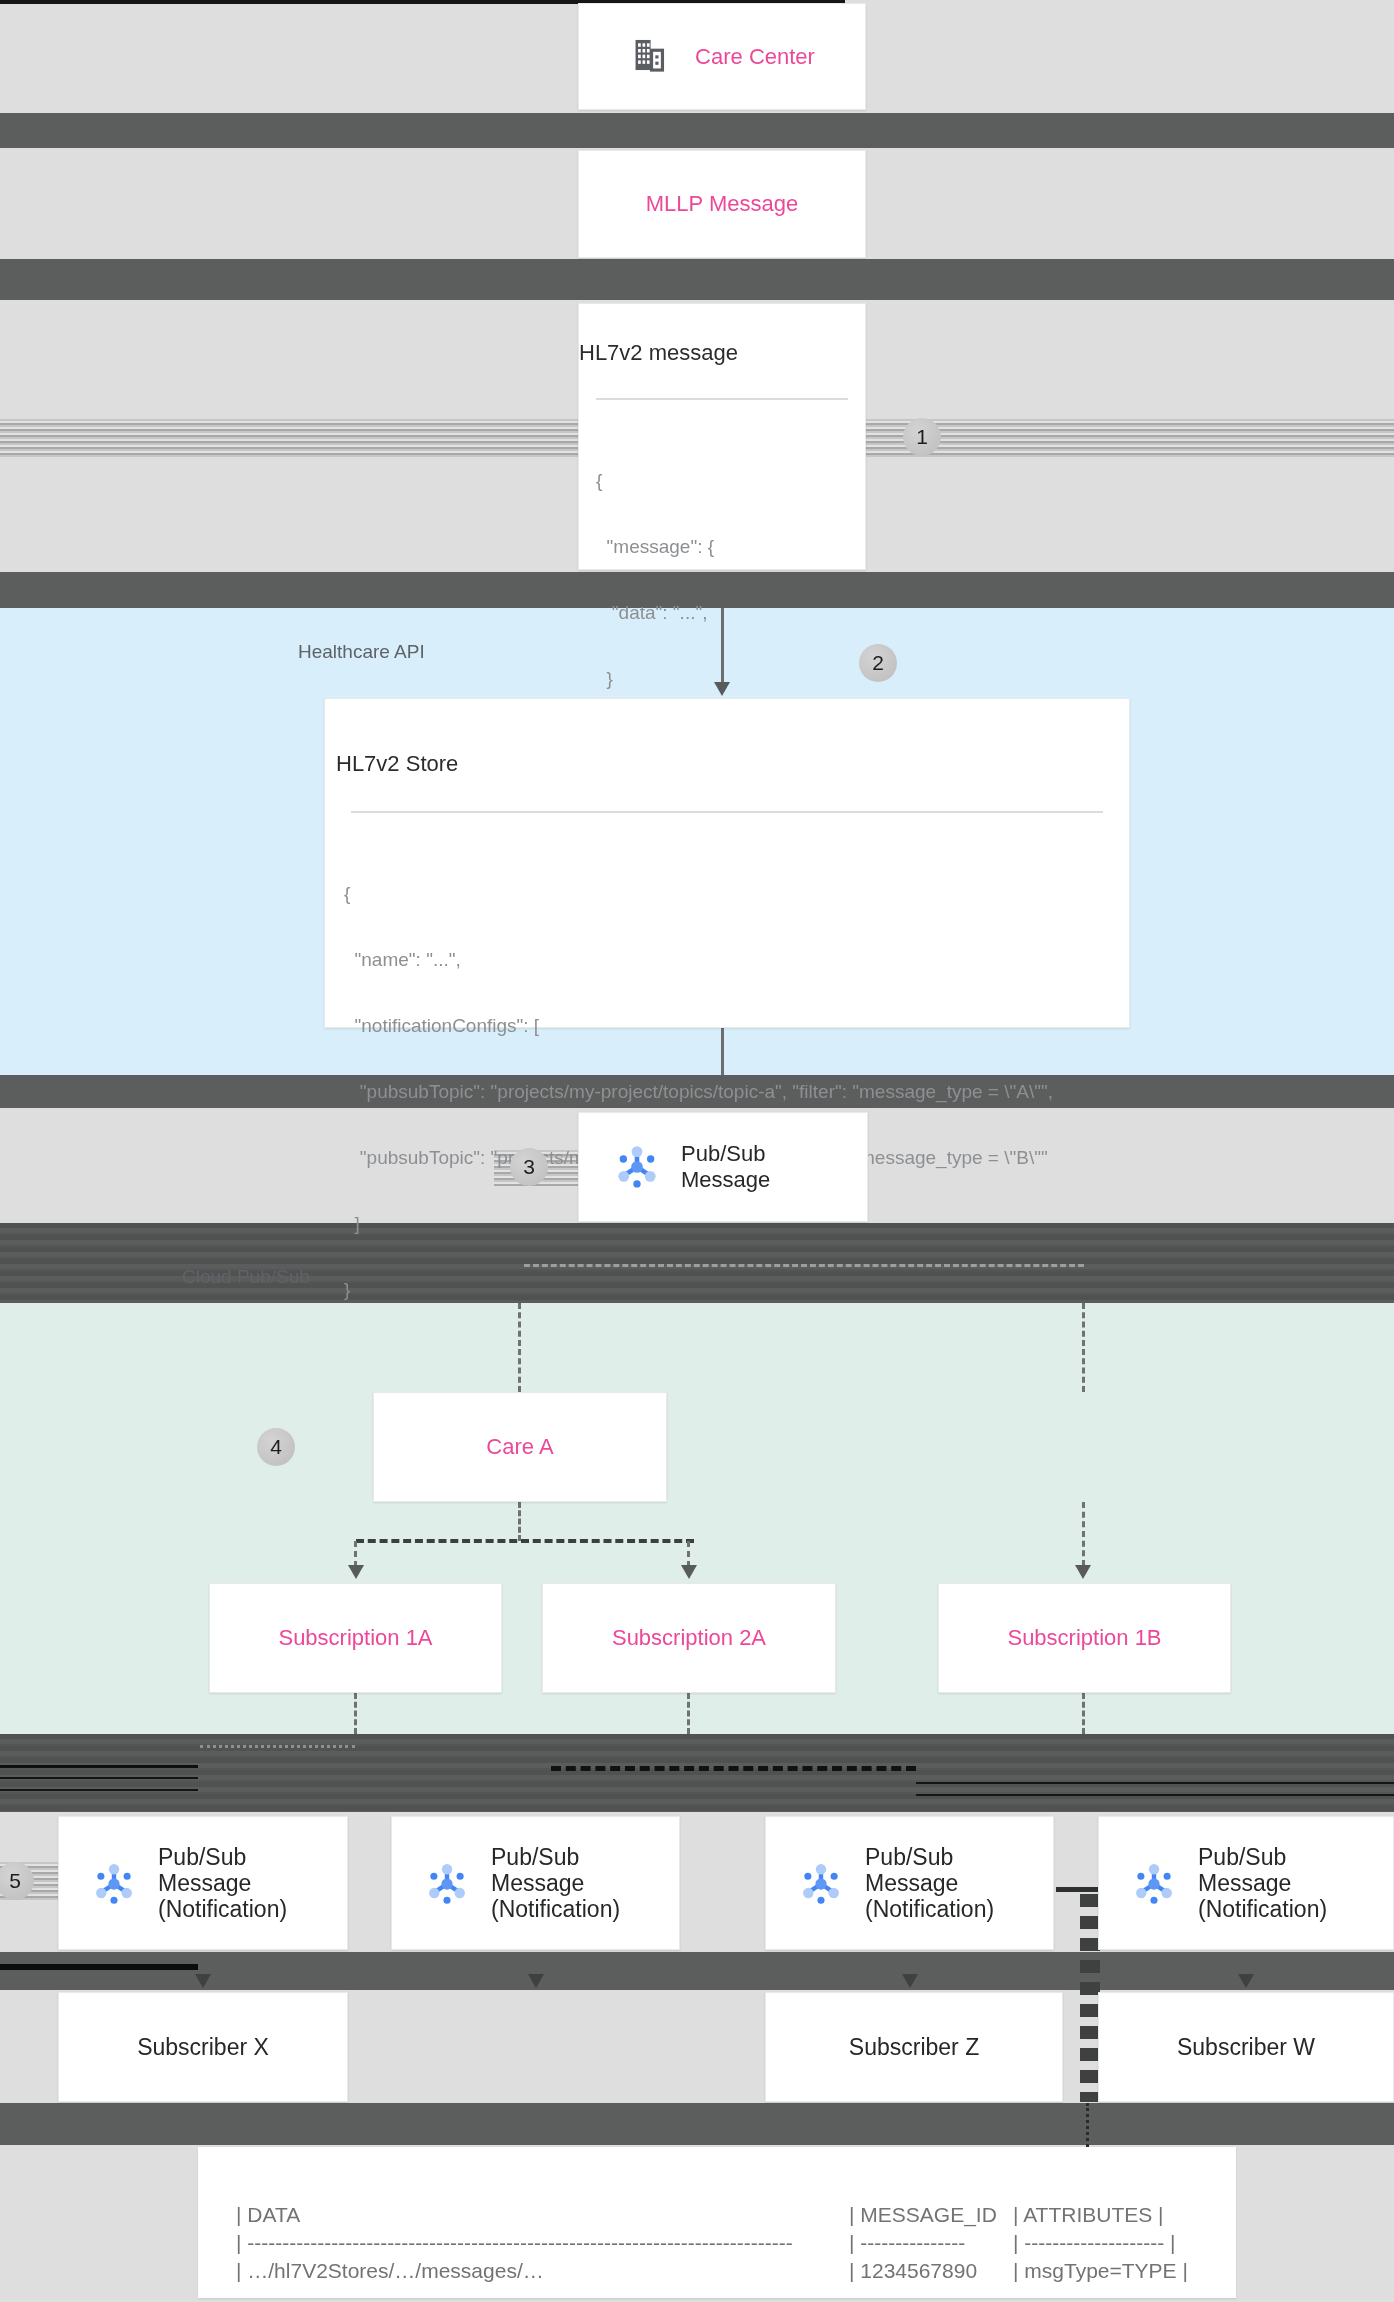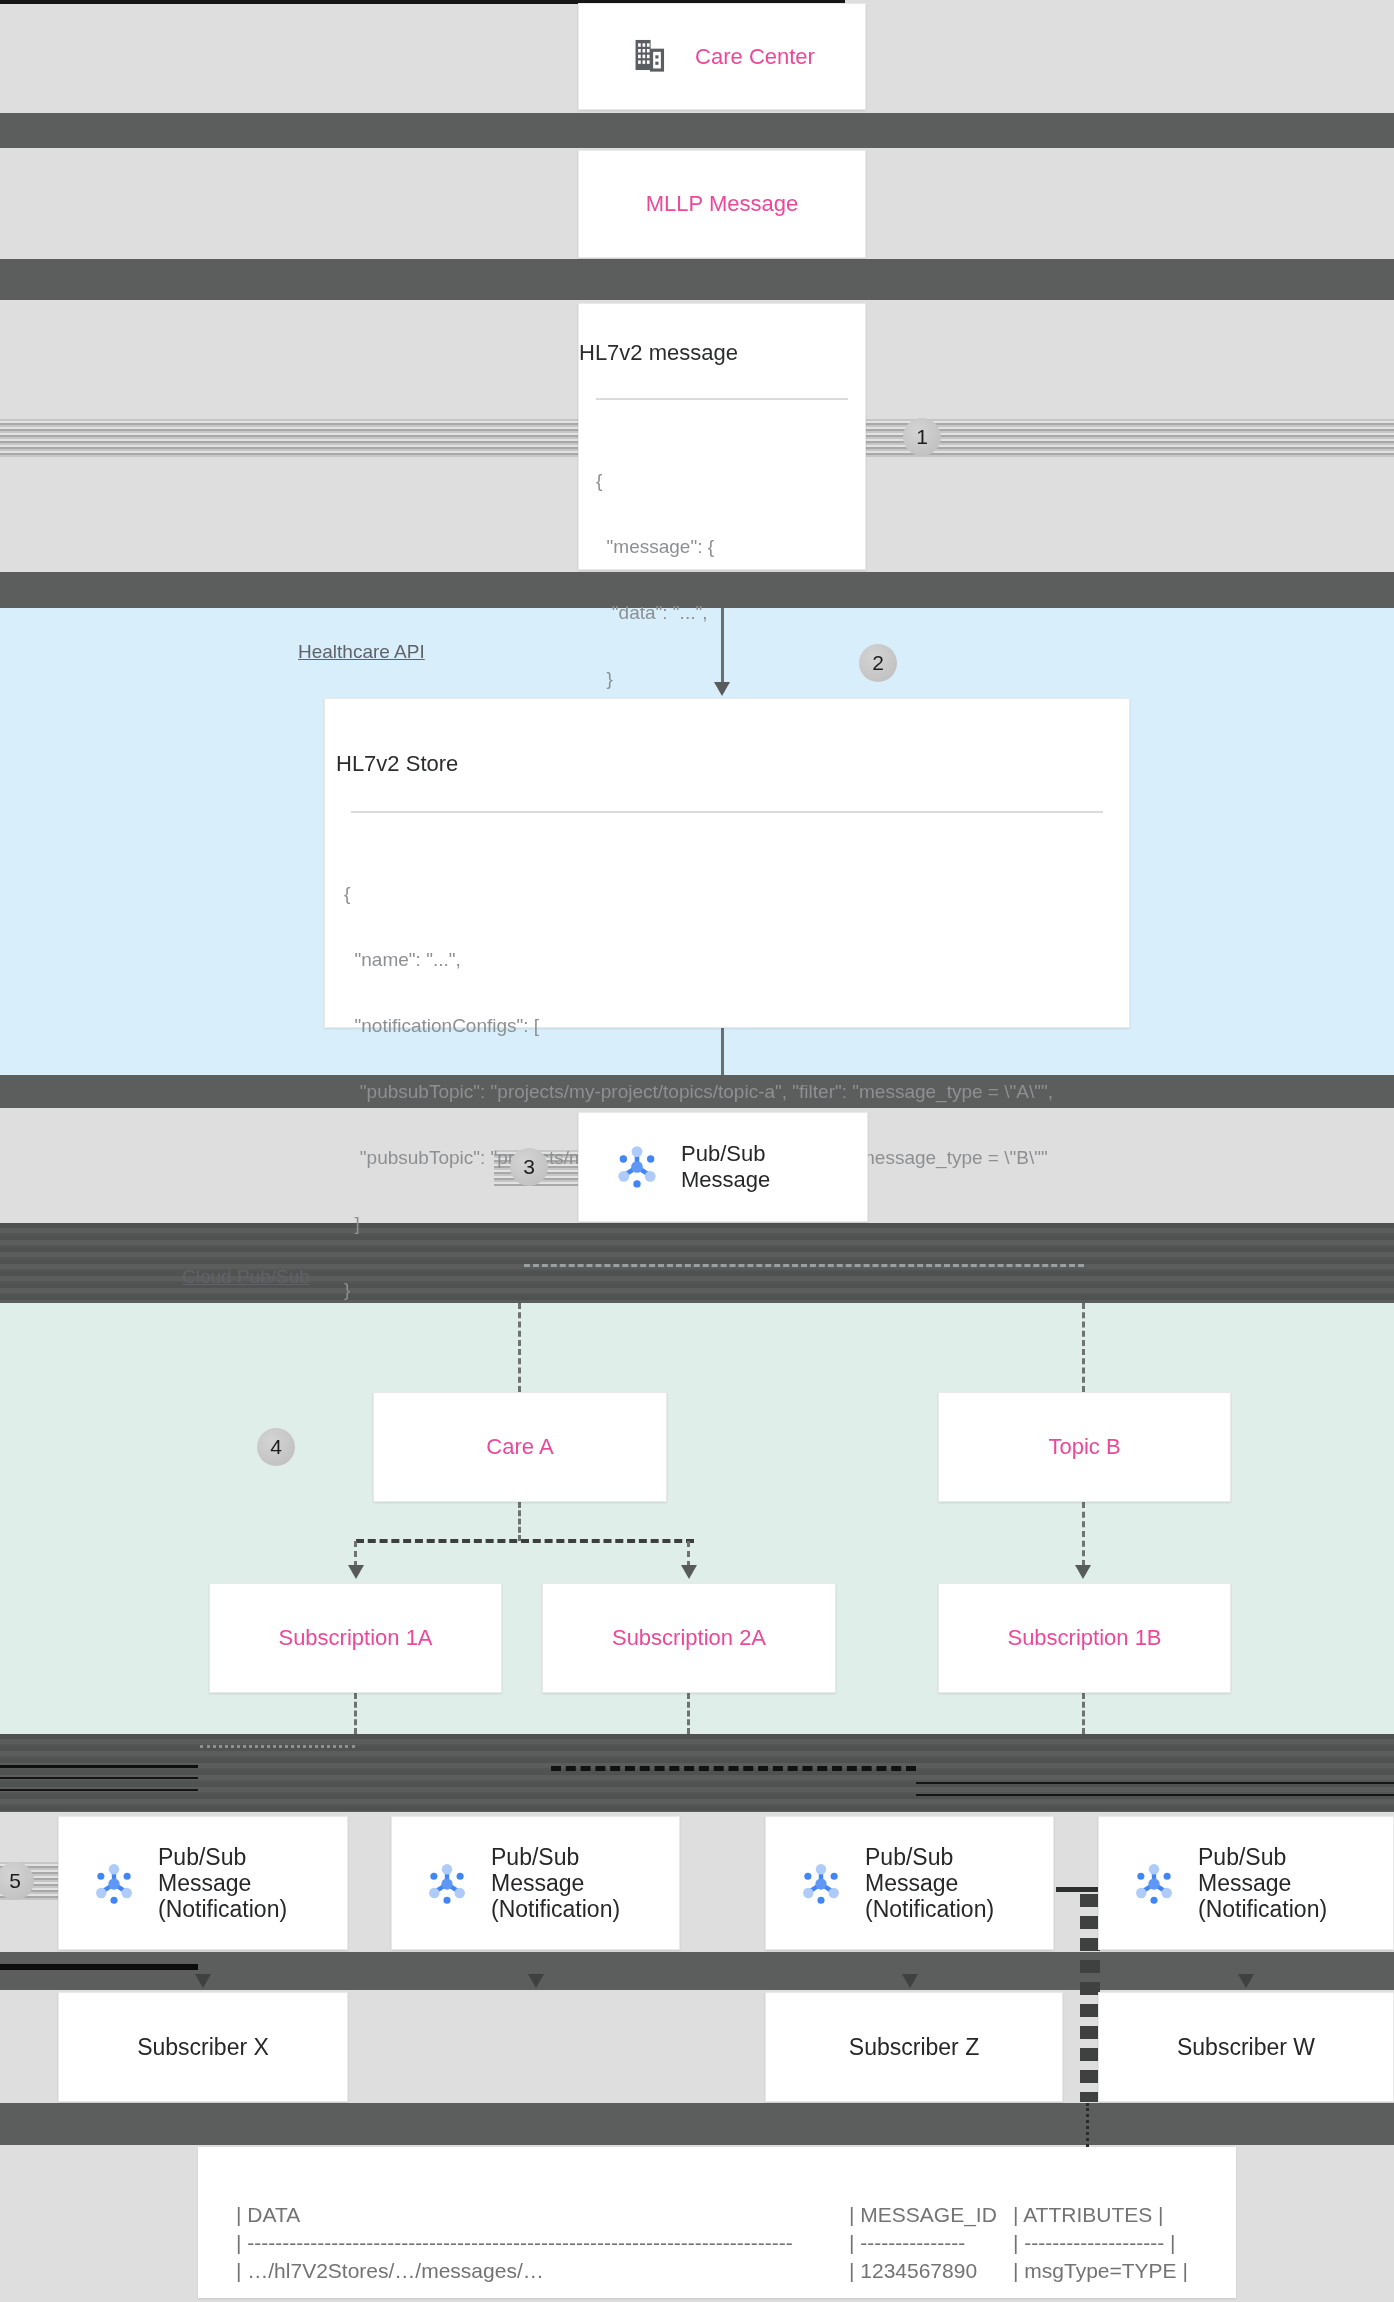--- a/index.html
+++ b/index.html
@@ -20,21 +20,21 @@
     background:repeating-linear-gradient(180deg,#c6c6c6 0 2px,#e2e2e2 2px 4px,#a8a8a8 4px 6px);
   }
   .box{
     position:absolute;background:#ffffff;z-index:5;
     border:1px solid #e9e9e9;box-shadow:0 1px 2px rgba(0,0,0,.10);
     box-sizing:border-box;
   }
   .box-center{display:flex;align-items:center;justify-content:center;}
   .label{font-size:22px;color:#ec4899;}
   .label-lg{font-size:23px;color:#252729;}
-  .section-label{position:absolute;z-index:4;font-size:19px;color:#5f6368;text-decoration:underline;}
+  .section-label{position:absolute;z-index:4;font-size:19px;color:#5f6368;}
   .circle{
     position:absolute;z-index:7;width:38px;height:38px;border-radius:50%;
     background:radial-gradient(circle at 38% 34%,#d4d4d4,#bcbcbc);
     display:flex;align-items:center;justify-content:center;
     font-size:21px;color:#1d1d1d;
   }
   .title{position:absolute;left:0;right:0;text-align:left;font-size:22px;color:#2a2c2e;}
   .divider{position:absolute;height:2px;background:#dcdcdc;}
   .code{position:absolute;font-size:19px;line-height:22px;color:#8d9093;white-space:pre;}
   .dashv{position:absolute;width:0;border-left:3px dashed #6e7272;z-index:3;}
@@ -197,23 +197,20 @@
   </div>
 
   <div class="section-label" style="left:182px;top:1266px;">Cloud Pub/Sub</div>
 
   <div class="dashv" style="left:518px;top:1303px;height:89px;"></div>
   <div class="dashv" style="left:1082px;top:1303px;height:89px;"></div>
 
   <div class="box box-center" style="left:373px;top:1392px;width:294px;height:110px;">
     <span class="label">Care A</span>
   </div>
-  <div class="box box-center" style="left:938px;top:1392px;width:293px;height:110px;">
-    <span class="label">Topic B</span>
-  </div>
 
   <div class="dashv" style="left:518px;top:1502px;height:39px;"></div>
   <div class="dashh dashv-dark" style="left:356px;top:1539px;width:334px;border-top:4px dashed #3d3f3f;"></div>
   <div class="dashv" style="left:354px;top:1541px;height:26px;"></div>
   <div class="arrow-head" style="left:348px;top:1565px;"></div>
   <div class="dashv" style="left:687px;top:1541px;height:26px;"></div>
   <div class="arrow-head" style="left:681px;top:1565px;"></div>
   <div class="dashv" style="left:1082px;top:1502px;height:64px;"></div>
   <div class="arrow-head" style="left:1075px;top:1565px;"></div>
 

